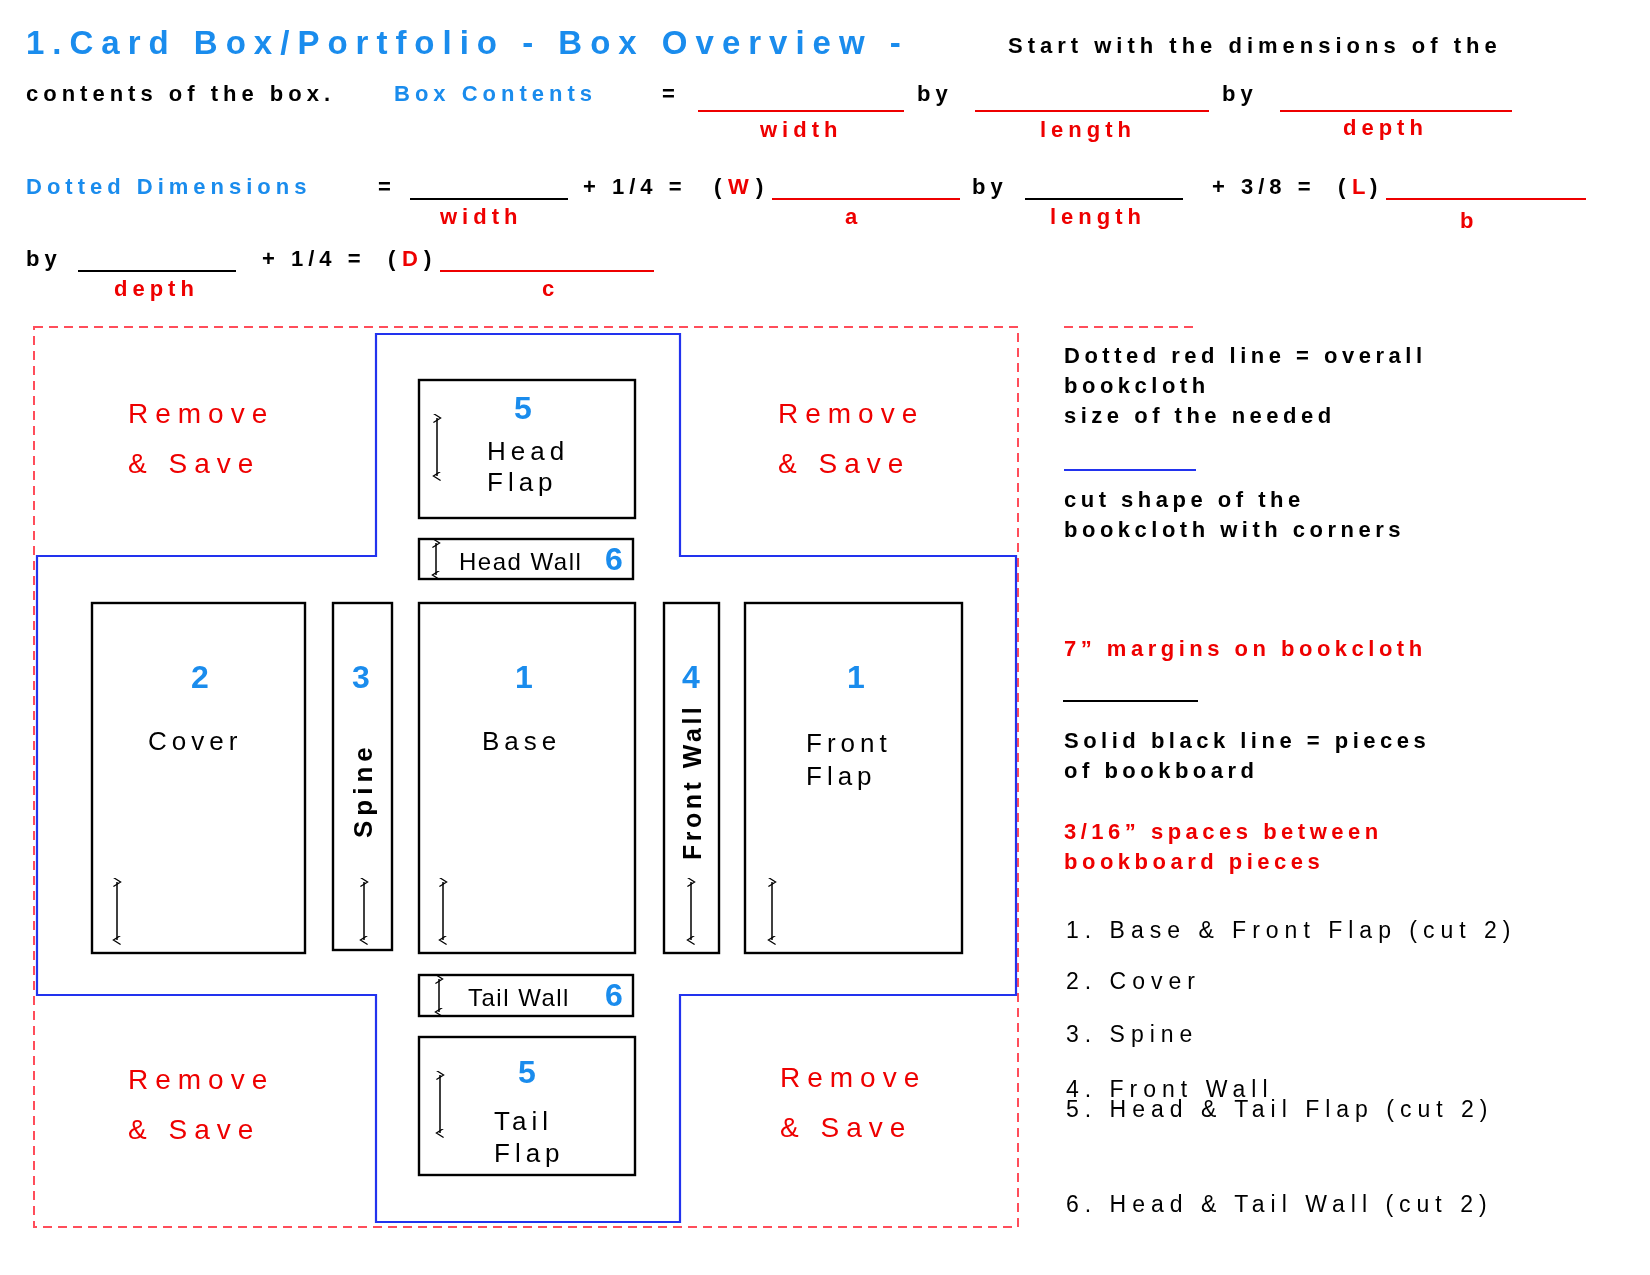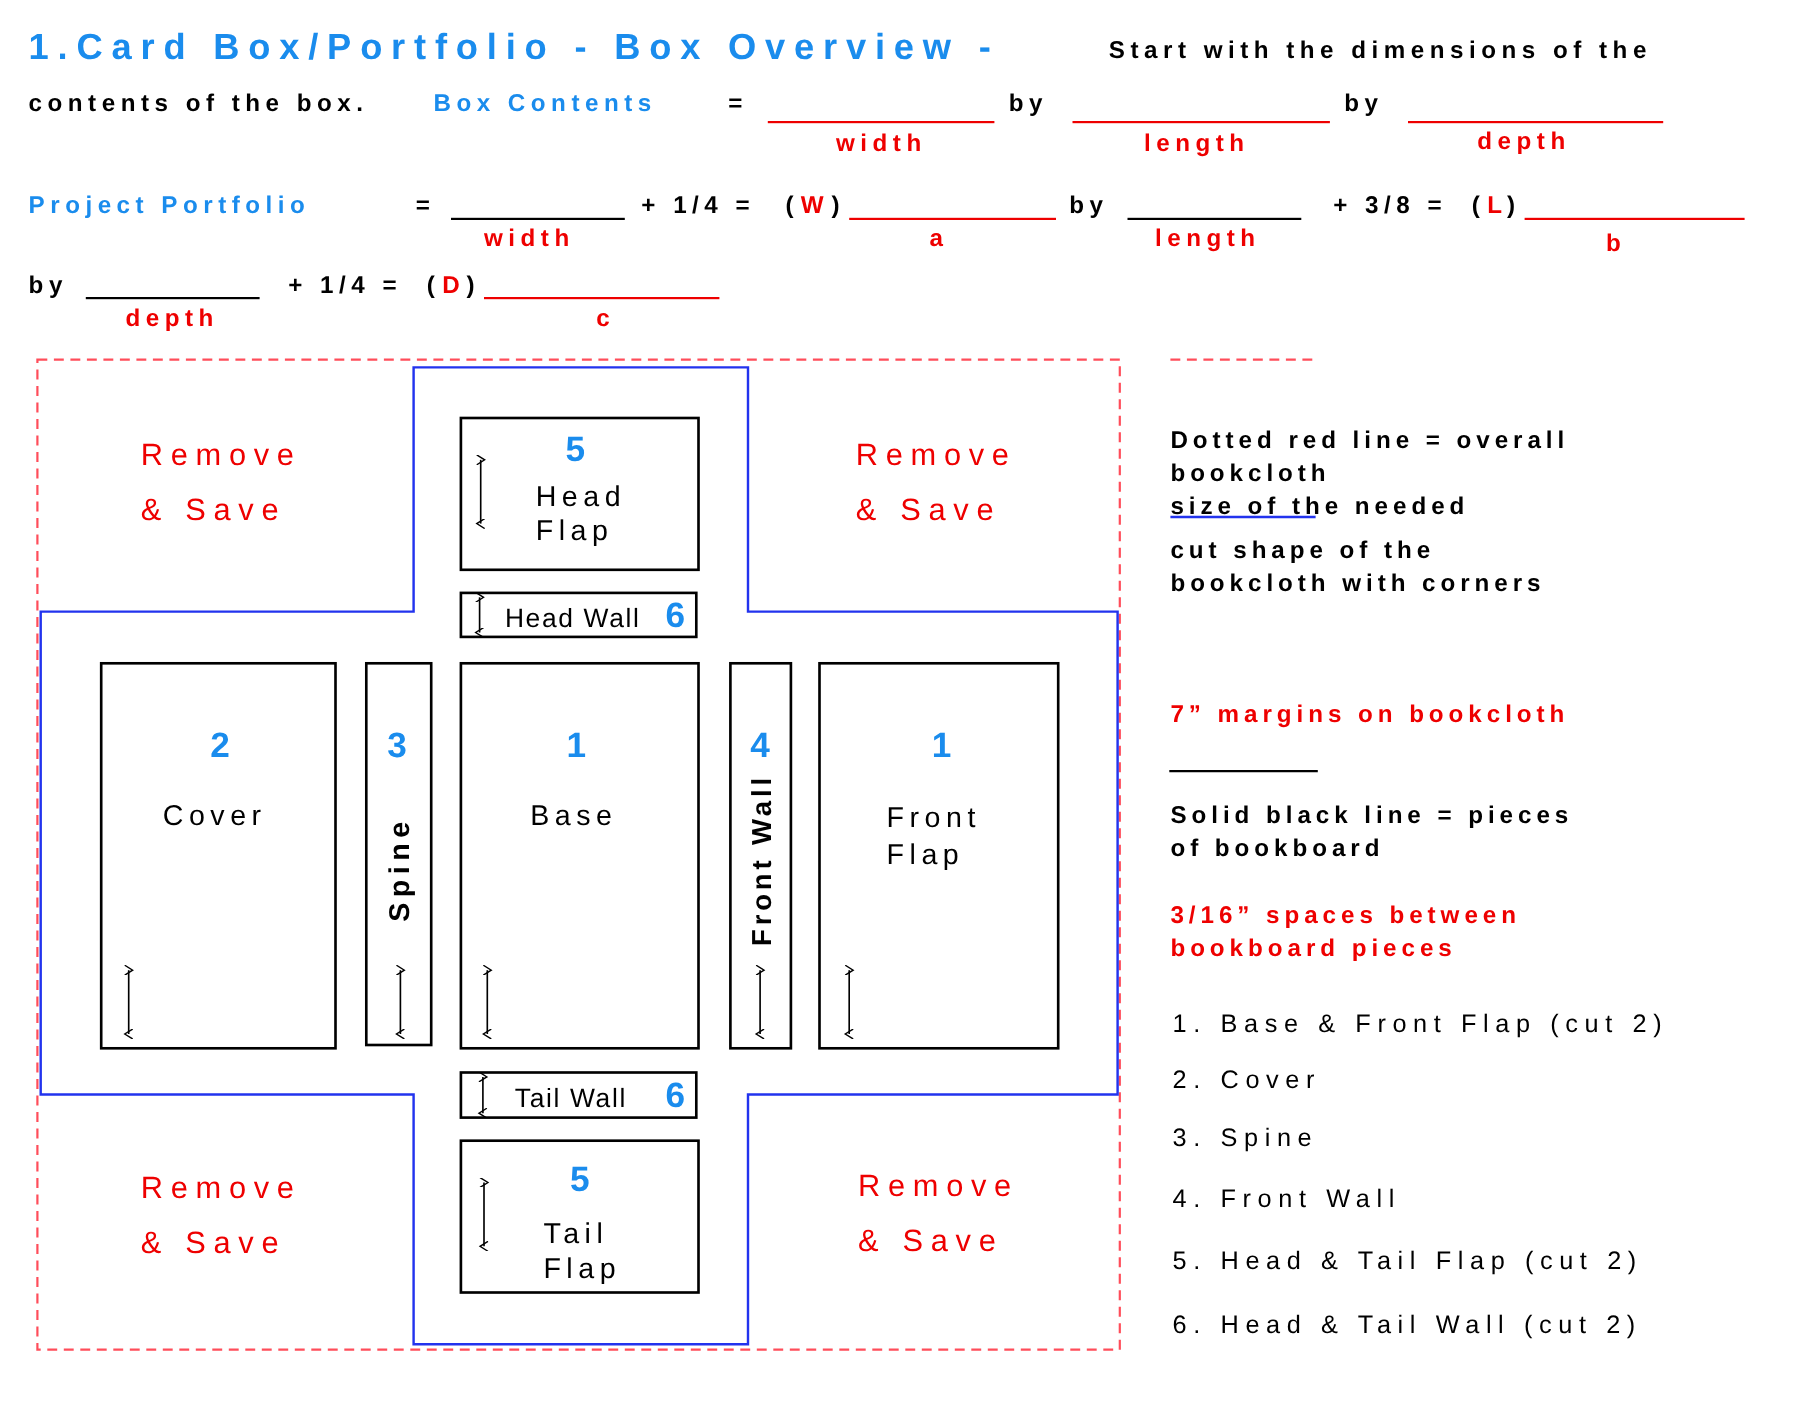--- a/index.html
+++ b/index.html
@@ -32,21 +32,21 @@
 <div class="abs lbl red" style="left:760px; top:117px;">width</div>
 <div class="abs hdr" style="left:917px; top:81px;">by</div>
 
 <div class="blank red-line" style="left:975px; top:110px; width:234px;"></div>
 <div class="abs lbl red" style="left:1040px; top:117px;">length</div>
 <div class="abs hdr" style="left:1222px; top:81px;">by</div>
 
 <div class="blank red-line" style="left:1280px; top:110px; width:232px;"></div>
 <div class="abs lbl red" style="left:1343px; top:115px;">depth</div>
 
-<div class="abs hdr blue" style="left:26px; top:174px;">Project Portfolio</div>
+<div class="abs hdr blue" style="left:26px; top:174px;">Dotted Dimensions</div>
 <div class="abs hdr" style="left:378px; top:174px;">=</div>
 
 <div class="blank black-line" style="left:410px; top:198px; width:158px;"></div>
 <div class="abs lbl red" style="left:440px; top:204px;">width</div>
 <div class="abs hdr" style="left:583px; top:174px;">+ 1/4 =</div>
 <div class="abs hdr" style="left:714px; top:174px;">(</div>
 <div class="abs hdr red" style="left:728px; top:174px;">W</div>
 <div class="abs hdr" style="left:756px; top:174px;">)</div>
 <div class="blank red-line" style="left:772px; top:198px; width:188px;"></div>
 <div class="abs lbl red" style="left:845px; top:204px;">a</div>
@@ -145,21 +145,21 @@
   </g>
   <g font-family="Liberation Sans, sans-serif" font-size="25" font-weight="bold" fill="#000" letter-spacing="3.5">
     <text transform="translate(701,860) rotate(-90)">Front Wall</text>
   </g>
 
   <line x1="1064" y1="327" x2="1196" y2="327" stroke="#ff4d5a" stroke-width="2" stroke-dasharray="9,6"></line>
   <line x1="1064" y1="470" x2="1196" y2="470" stroke="#2233ee" stroke-width="2.2"></line>
   <line x1="1063" y1="701" x2="1198" y2="701" stroke="#000" stroke-width="2.2"></line>
 </svg>
 
-<div class="abs legend-text" style="left:1064px; top:341px;margin-top:44px;">
+<div class="abs legend-text" style="left:1064px; top:341px;">
   <div>Dotted red line = overall</div>
   <div>bookcloth</div>
   <div>size of the needed</div>
 </div>
 <div class="abs legend-text" style="left:1064px; top:485px;">
   <div>cut shape of the</div>
   <div>bookcloth with corners</div>
 </div>
 <div class="abs legend-text red" style="left:1064px; top:634px;">7” margins on bookcloth</div>
 <div class="abs legend-text" style="left:1064px; top:726px;">
@@ -168,14 +168,14 @@
 </div>
 <div class="abs legend-text red" style="left:1064px; top:817px;">
   <div>3/16” spaces between</div>
   <div>bookboard pieces</div>
 </div>
 
 <div class="abs list-item" style="left:1066px; top:917px;">1. Base &amp; Front Flap (cut 2)</div>
 <div class="abs list-item" style="left:1066px; top:968px;text-align:center;">2. Cover</div>
 <div class="abs list-item" style="left:1066px; top:1021px;">3. Spine</div>
 <div class="abs list-item" style="left:1066px; top:1076px;">4. Front Wall</div>
-<div class="abs list-item" style="left:1066px; top:1133px;">5. Head &amp; Tail Flap (cut 2)</div>
+<div class="abs list-item" style="left:1066px; top:1096px;">5. Head &amp; Tail Flap (cut 2)</div>
 <div class="abs list-item" style="left:1066px; top:1191px;">6. Head &amp; Tail Wall (cut 2)</div>
 
 </body></html>

